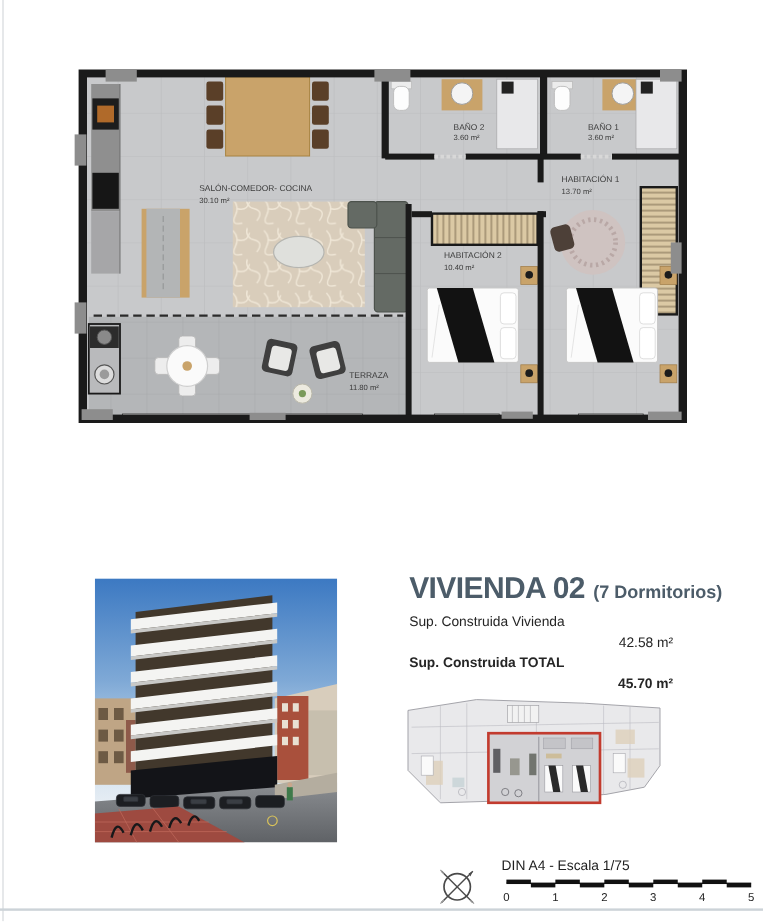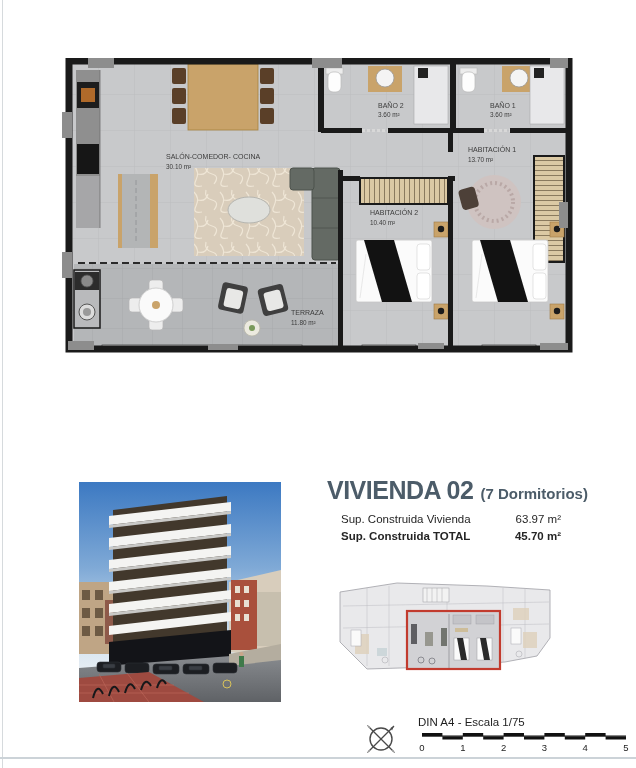--- a/index.html
+++ b/index.html
@@ -5,26 +5,26 @@
   html,body{margin:0;padding:0;background:#ffffff;}
   #page{position:relative;width:636px;height:768px;background:#ffffff;overflow:hidden;
         font-family:"Liberation Sans",sans-serif;}
   .edge-left{position:absolute;left:2px;top:0;width:1px;height:768px;background:#d6dadd;}
   .edge-bottom{position:absolute;left:0;top:757px;width:636px;height:2px;background:#ccd3d8;}
 
   #floorplan{position:absolute;left:62px;top:58px;width:514px;height:295px;}
   #photo{position:absolute;left:79px;top:482px;width:202px;height:220px;}
   #keyplan{position:absolute;left:337px;top:580px;width:216px;height:98px;}
 
-  #title-block{position:absolute;left:327px;top:476px;display:flex;align-items:baseline;gap:7px;}
+  #title-block{position:absolute;left:341px;top:476px;display:flex;align-items:baseline;gap:7px;}
   #title-block .big{font-size:25px;font-weight:bold;letter-spacing:-0.5px;}
   #title-block .small{font-size:15px;font-weight:bold;}
 
   #specs{position:absolute;left:341px;top:511px;width:220px;font-size:11.5px;color:#252525;}
-  #specs .row{display:flex;justify-content:space-between;line-height:17px;}
+  #specs .row{display:flex;line-height:17px;flex-direction:column;}
   #specs .row .v{text-align:right;}
   #specs .row.total{font-weight:bold;}
 
   #scaleblock{position:absolute;left:363px;top:716px;width:260px;height:44px;}
   #compass{position:absolute;left:0;top:4px;}
   #scalebar-wrap{position:absolute;left:43px;top:0;margin-left:12px;}
   #scalebar-label{font-size:11.5px;color:#1e1e1e;margin-bottom:2px;}
   svg text{font-family:"Liberation Sans",sans-serif;}
   .roomname{font-size:7px;fill:#3b3b3b;}
   .roomarea{font-size:6.4px;fill:#3b3b3b;}
@@ -311,21 +311,21 @@
   </svg>
 
   <div id="title-block" style="color:#4c5c69;">
     <span class="big">VIVIENDA 02</span>
     <span class="small">(7 Dormitorios)</span>
   </div>
 
   <div id="specs">
     <div class="row">
       <span class="l">Sup. Construida Vivienda</span>
-      <span class="v">63.97 m²</span>
+      <span class="v">42.58 m²</span>
     </div>
     <div class="row total">
       <span class="l">Sup. Construida TOTAL</span>
       <span class="v">45.70 m²</span>
     </div>
   </div>
 
   <svg id="keyplan" viewBox="0 0 216 98">
     <polygon points="3,12 60,3 150,6 213,10 213,58 200,76 168,82 96,87 30,89 3,62" fill="#e9e9eb" stroke="#a0a0a6" stroke-width="0.8"></polygon>
     <g stroke="#bcbcc2" stroke-width="0.5">

